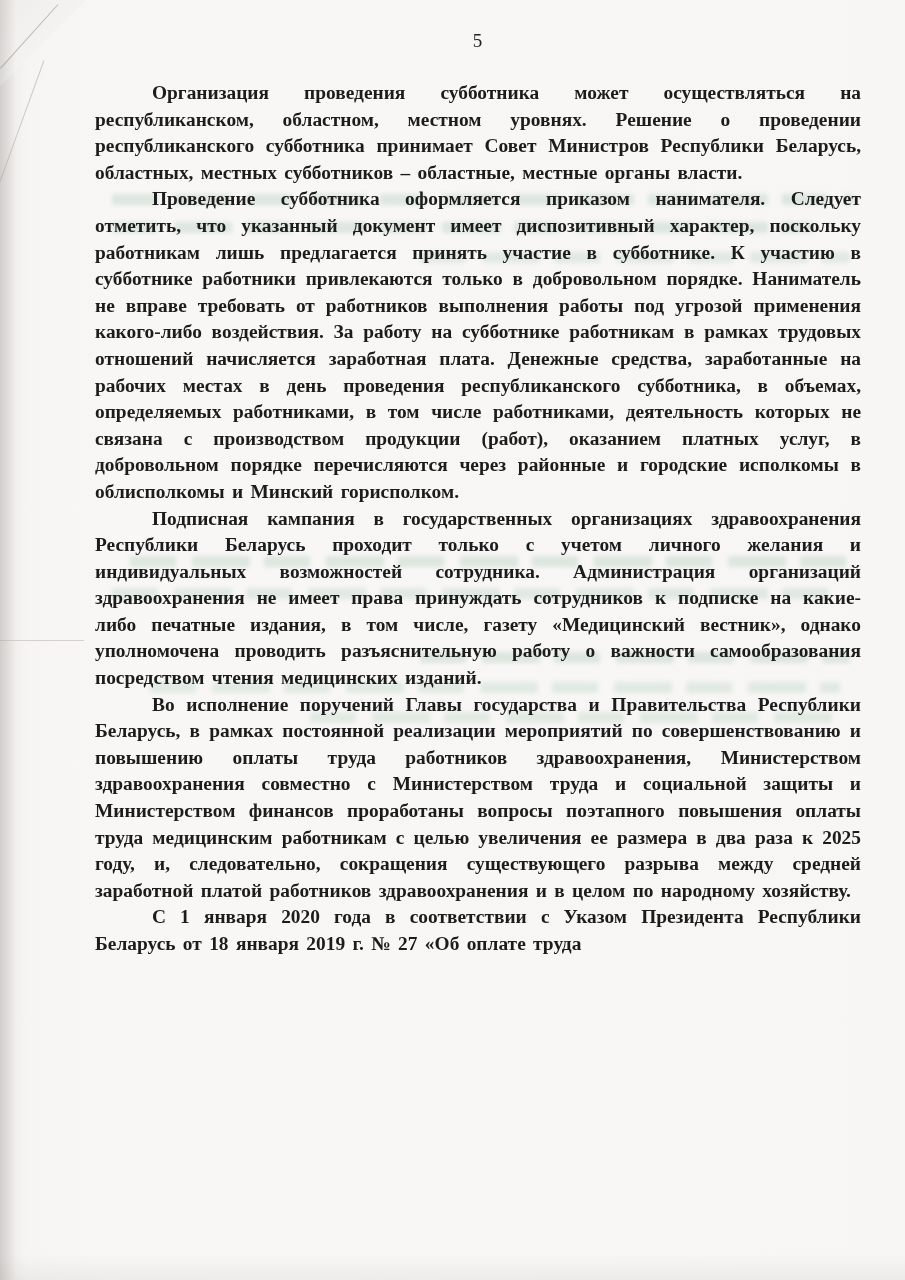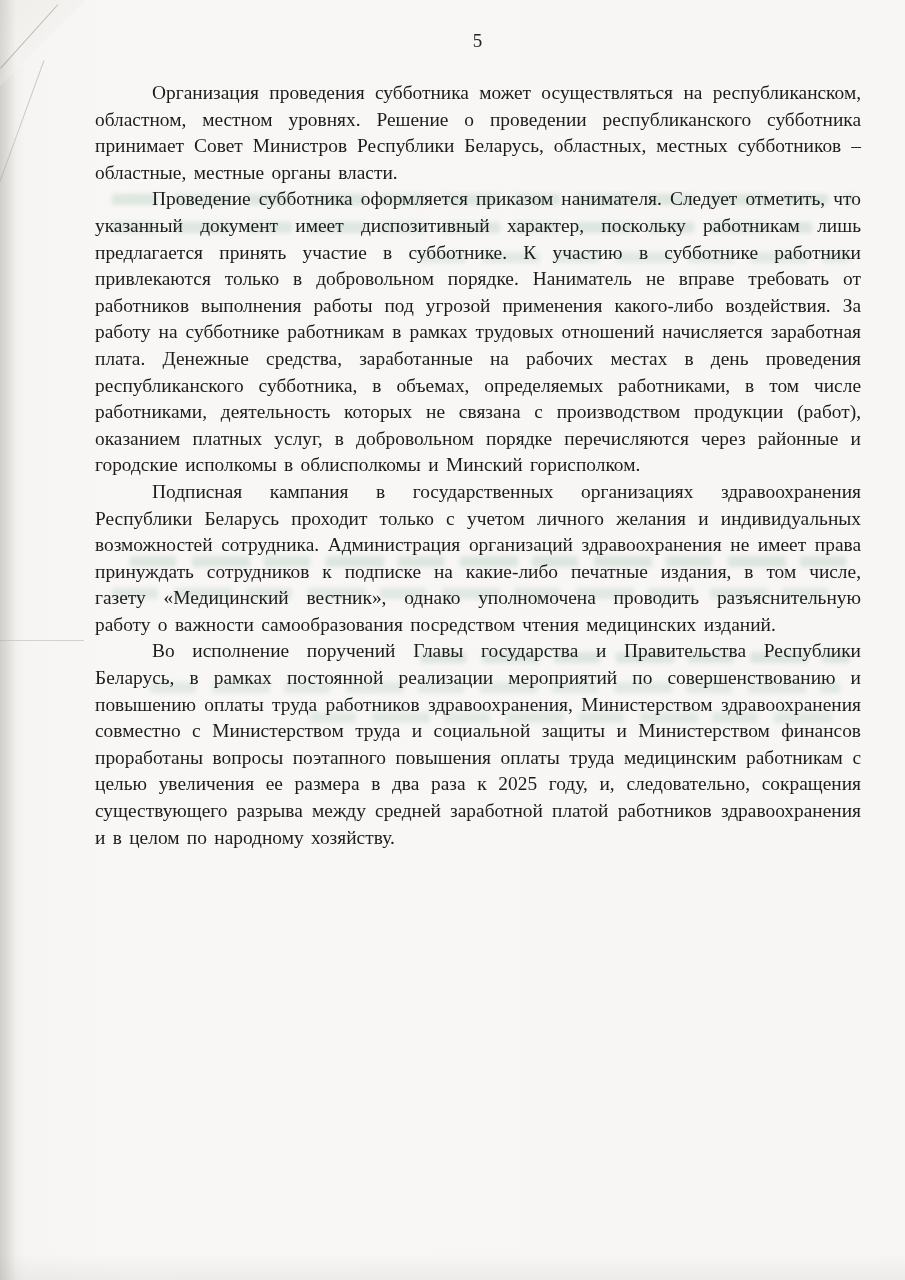--- a/index.html
+++ b/index.html
@@ -82,20 +82,21 @@
   }
   .content p {
     margin: 0;
     text-align: justify;
     text-indent: 57px;
     font-size: 19.4px;
     line-height: 26.6px;
     word-spacing: 2.5px;
     hyphens: none;
     color: #1c1c1d;
+    font-weight: bold;
   }
 </style>
 </head>
 <body>
 
 <div class="page">
 
   <div class="fold-triangle"></div>
   <div class="crease c1"></div>
   <div class="crease c2"></div>
@@ -111,15 +112,16 @@
   <div class="bleed b6"></div>
   <div class="bleed b7"></div>
   <div class="bleed b8"></div>
 
   <div class="content">
     <div class="page-number">5</div>
     <p>Организация проведения субботника может осуществляться на республиканском, областном, местном уровнях. Решение о проведении республиканского субботника принимает Совет Министров Республики Беларусь, областных, местных субботников – областные, местные органы власти.</p>
     <p>Проведение субботника оформляется приказом нанимателя. Следует отметить, что указанный документ имеет диспозитивный характер, поскольку работникам лишь предлагается принять участие в субботнике. К участию в субботнике работники привлекаются только в добровольном порядке. Наниматель не вправе требовать от работников выполнения работы под угрозой применения какого-либо воздействия. За работу на субботнике работникам в рамках трудовых отношений начисляется заработная плата. Денежные средства, заработанные на рабочих местах в день проведения республиканского субботника, в объемах, определяемых работниками, в том числе работниками, деятельность которых не связана с производством продукции (работ), оказанием платных услуг, в добровольном порядке перечисляются через районные и городские исполкомы в облисполкомы и Минский горисполком.</p>
     <p>Подписная кампания в государственных организациях здравоохранения Республики Беларусь проходит только с учетом личного желания и индивидуальных возможностей сотрудника. Администрация организаций здравоохранения не имеет права принуждать сотрудников к подписке на какие-либо печатные издания, в том числе, газету «Медицинский вестник», однако уполномочена проводить разъяснительную работу о важности самообразования посредством чтения медицинских изданий.</p>
     <p>Во исполнение поручений Главы государства и Правительства Республики Беларусь, в рамках постоянной реализации мероприятий по совершенствованию и повышению оплаты труда работников здравоохранения, Министерством здравоохранения совместно с Министерством труда и социальной защиты и Министерством финансов проработаны вопросы поэтапного повышения оплаты труда медицинским работникам с целью увеличения ее размера в два раза к 2025 году, и, следовательно, сокращения существующего разрыва между средней заработной платой работников здравоохранения и в целом по народному хозяйству.</p>
+    <p>С 1 января 2020 года в соответствии с Указом Президента Республики Беларусь от 18 января 2019 г. № 27 «Об оплате труда</p>
   </div>
 
 </div>
 
 </body></html>

